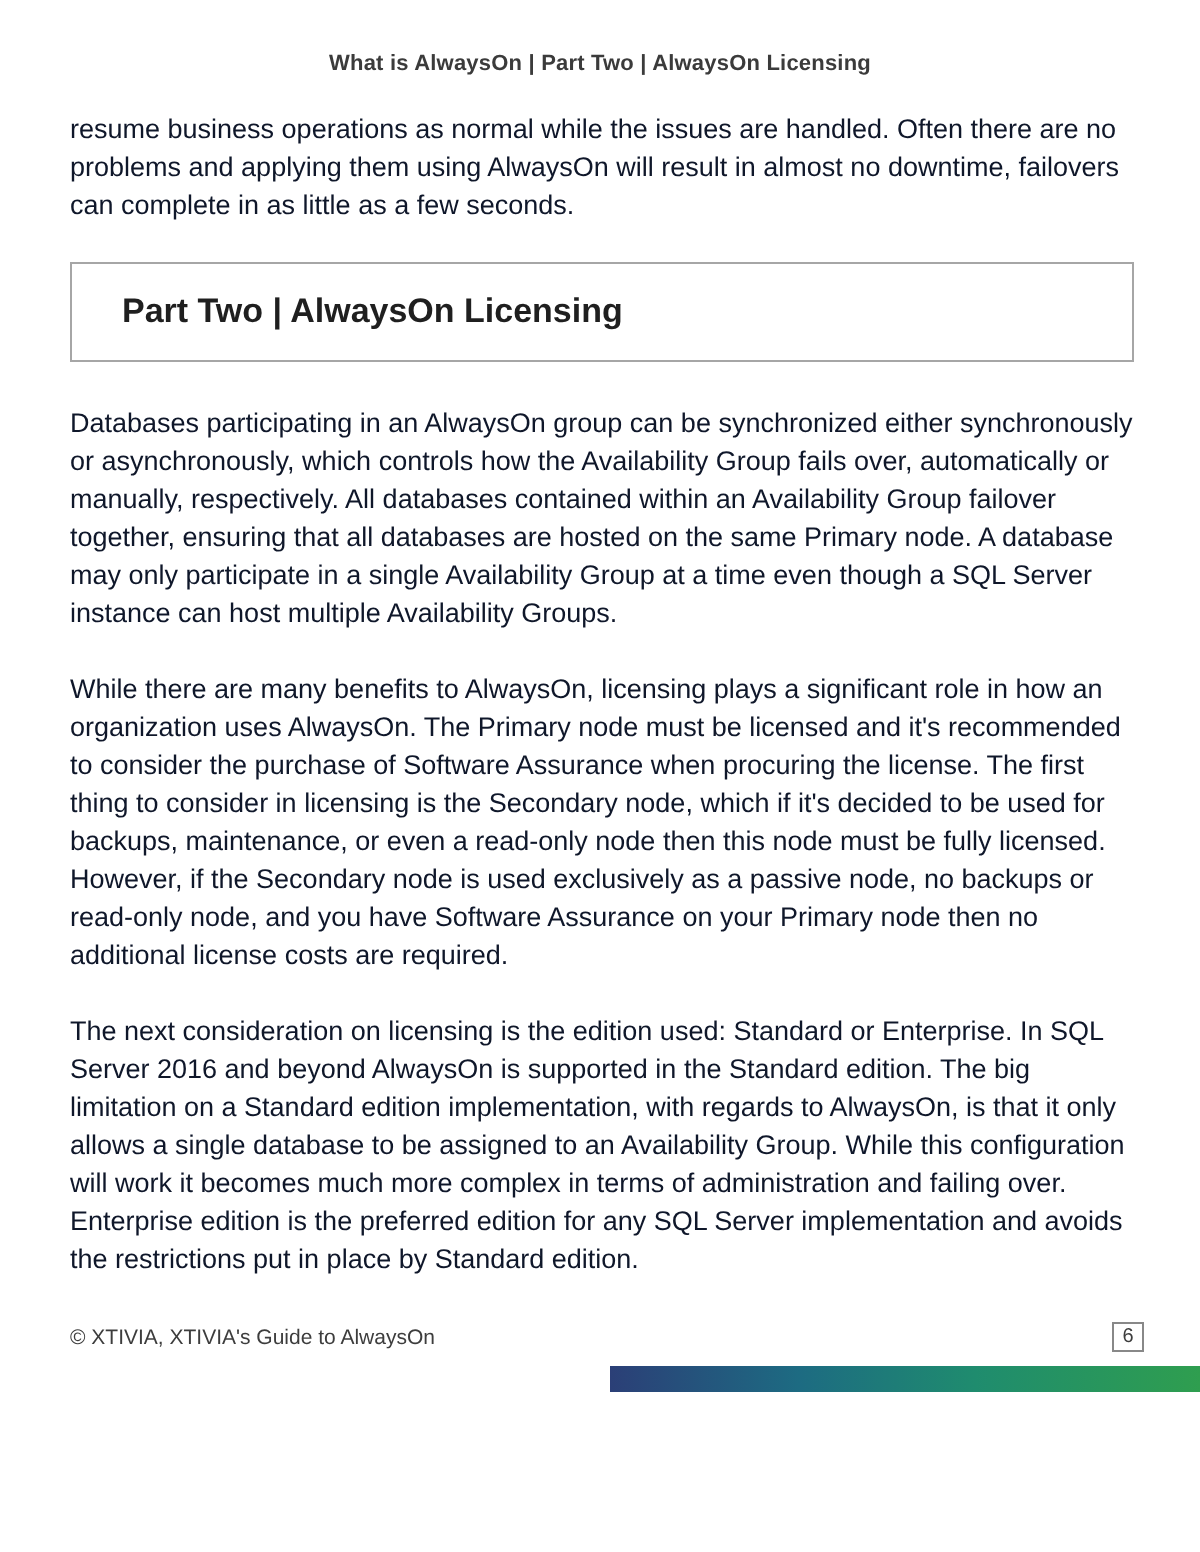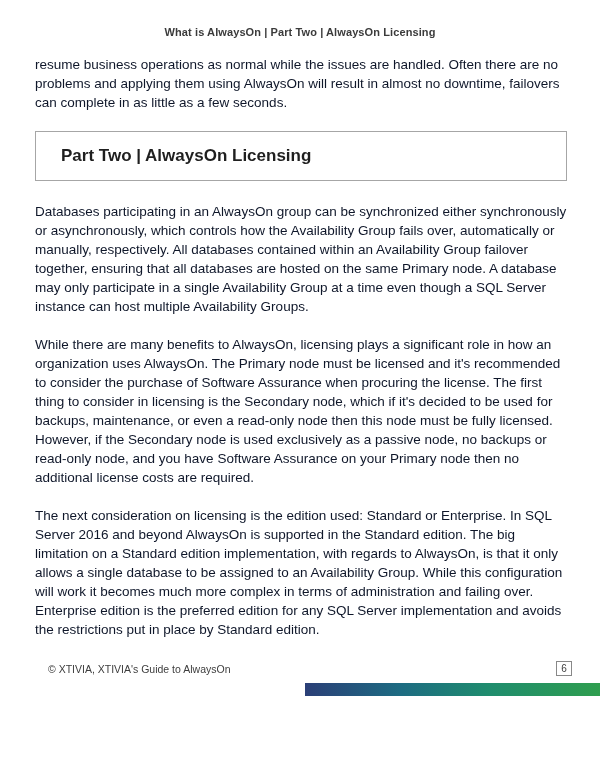--- a/index.html
+++ b/index.html
@@ -47,21 +47,21 @@
   .section-title {
     margin: 0;
     padding-left: 12px;
     align-self: center;
     font-size: 17px;
     font-weight: bold;
     color: #1f1f1f;
   }
   .footer {
     position: absolute;
-    left: 48px;
+    left: 35px;
     right: 28px;
     bottom: 20px;
     display: flex;
     justify-content: space-between;
     align-items: center;
     margin-top: 23px;
   }
   .copyright {
     font-size: 10.5px;
     color: #3d3d3d;

